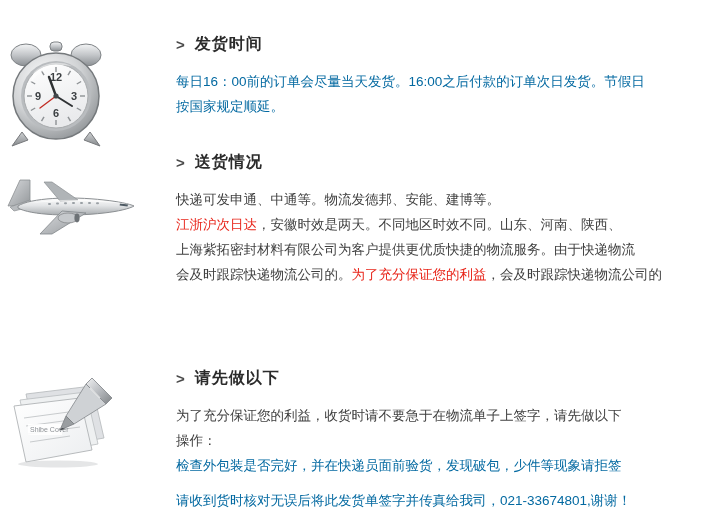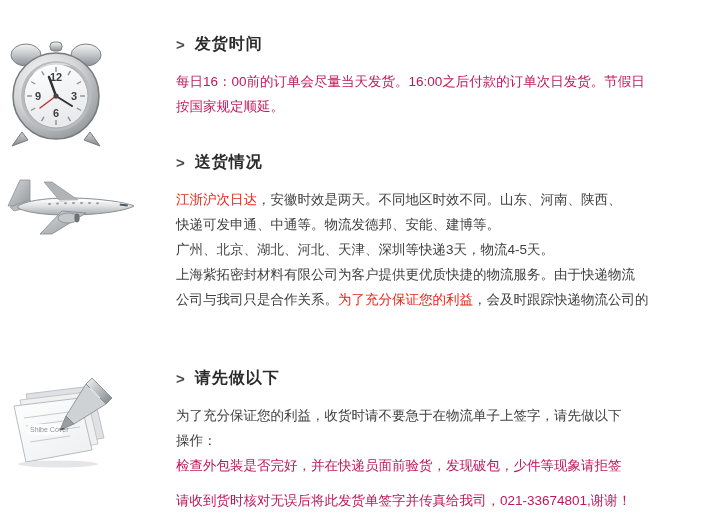--- a/index.html
+++ b/index.html
@@ -50,21 +50,21 @@
   .para {
     font-size: 13.5px;
     line-height: 25px;
     color: #3f3f3f;
     margin: 0;
   }
   .red { color: #e8251a; }
   .redline {
     font-size: 13.5px;
     line-height: 25px;
-    color: #be185d;
+    color: #0369a1;
     margin: 0;
   }
   .sec1 { position: absolute; left: 0; top: 34px; width: 713px; }
   .sec2 { position: absolute; left: 0; top: 152px; width: 713px; }
   .sec3 { position: absolute; left: 0; top: 368px; width: 713px; }
 
   
   .clock-wrap { position: relative; width: 112px; height: 112px; margin-top: 2px; }
   .clock-wrap svg { display: block; }
 
@@ -198,28 +198,27 @@
 
           <path d="M30 33 C60 28, 100 29, 128 34 C100 31, 60 30, 30 33 Z" fill="#ffffff" opacity="0.6"></path>
         </svg>
       </div>
     </div>
     <div class="text-col">
       <div class="heading">
         <span class="chev">&gt;</span>
         <span>送货情况</span>
       </div>
+      <p class="para">快递可发申通、中通等。物流发德邦、安能、建博等。</p>
       <p class="para">
         <span class="red">江浙沪次日达</span><span>，安徽时效是两天。不同地区时效不同。山东、河南、陕西、</span>
       </p>
-      <p class="para">快递可发申通、中通等。物流发德邦、安能、建博等。</p>
-      <p class="para">广州、北京、湖北、河北、天津、深圳等快递3天，物流4-5天。</p>
       <p class="para">上海紫拓密封材料有限公司为客户提供更优质快捷的物流服务。由于快递物流</p>
       <p class="para">
-        <span>公司与我司只是合作关系。</span><span class="red">为了充分保证您的利益</span><span>，会及时跟踪快递物流公司的</span>
+        <span>会及时跟踪快递物流公司的。</span><span class="red">为了充分保证您的利益</span><span>，会及时跟踪快递物流公司的</span>
       </p>
     </div>
   </div>
 
   <div class="section sec3">
     <div class="icon-col">
       <div class="docs-wrap">
         <svg width="130" height="96" viewBox="0 0 130 96">
           <defs>
             <linearGradient id="gPaper" x1="0" y1="0" x2="1" y2="1">

